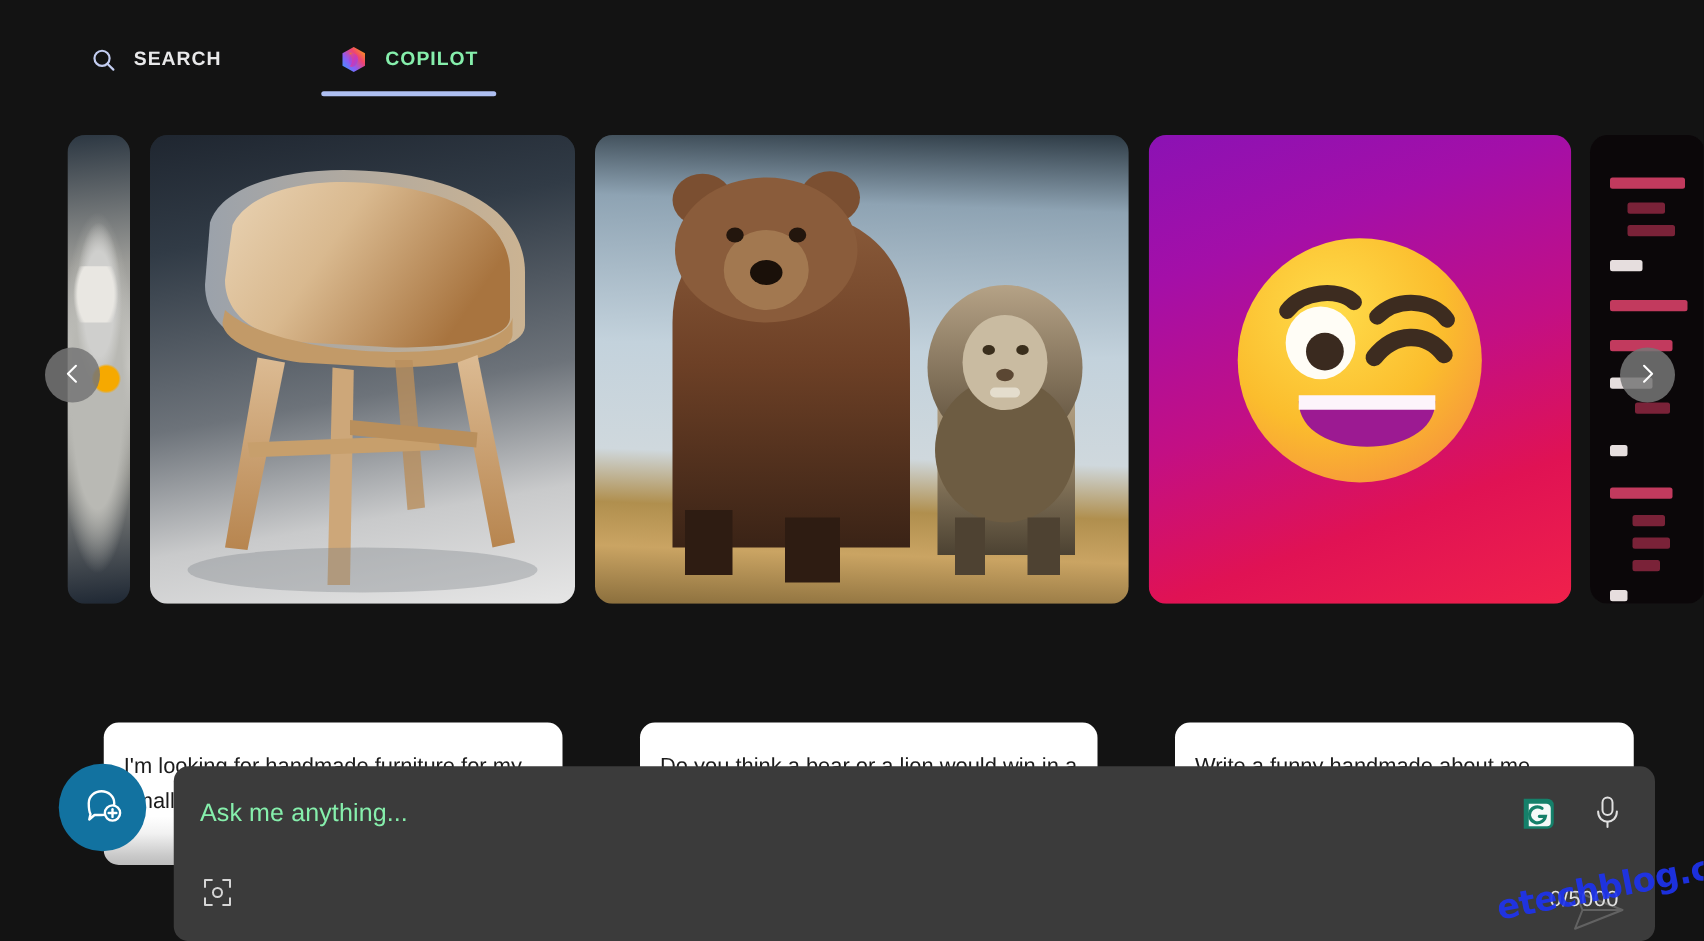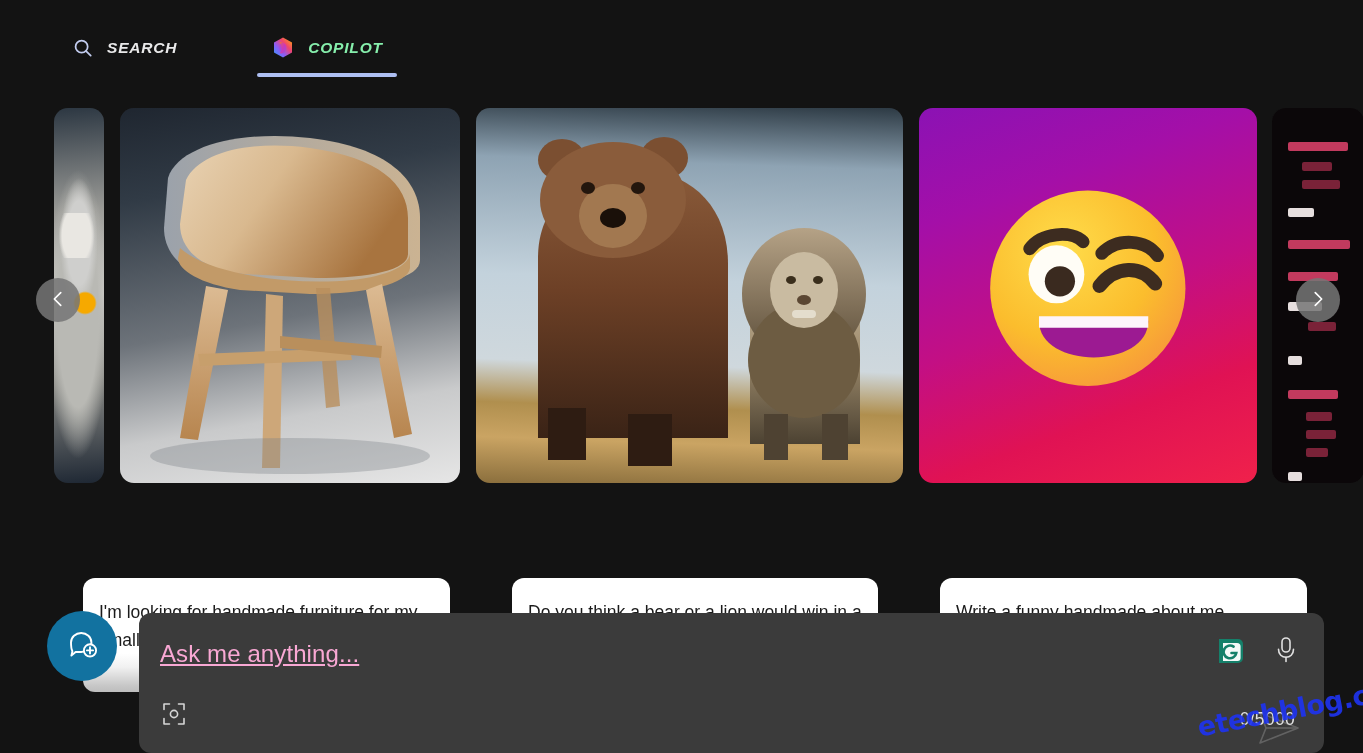--- a/index.html
+++ b/index.html
@@ -54,21 +54,20 @@
     letter-spacing: -0.1px;
     white-space: nowrap;
   }
 
   .nav {
     display: flex;
     align-items: center;
     margin-left: 58px;
     height: 60px;
     gap: 0px;
-    font-style: italic;
   }
   .nav-tab {
     position: relative;
     display: flex;
     align-items: center;
     gap: 13px;
     height: 58px;
     padding: 0 14px;
     cursor: pointer;
   }
@@ -216,24 +215,23 @@
   .input-shell {
     position: absolute;
     left: 139px; top: 5px;
     width: 1185px; height: 140px;
     background: #3b3b3b;
     border-radius: 12px 12px 12px 12px;
   }
   .ph {
     position: absolute;
     left: 21px; top: 27px;
-    font-size: 24px;
-    color: #f9a8d4;
+    font-size: 20px;
+    color: #86efac;
     letter-spacing: 0.1px;
-    text-decoration: underline;
   }
   .visual-search {
     position: absolute;
     left: 22px; top: 88px;
     width: 26px; height: 26px;
     cursor: pointer;
   }
   .gram-ico {
     position: absolute;
     right: 78px; top: 23px;

